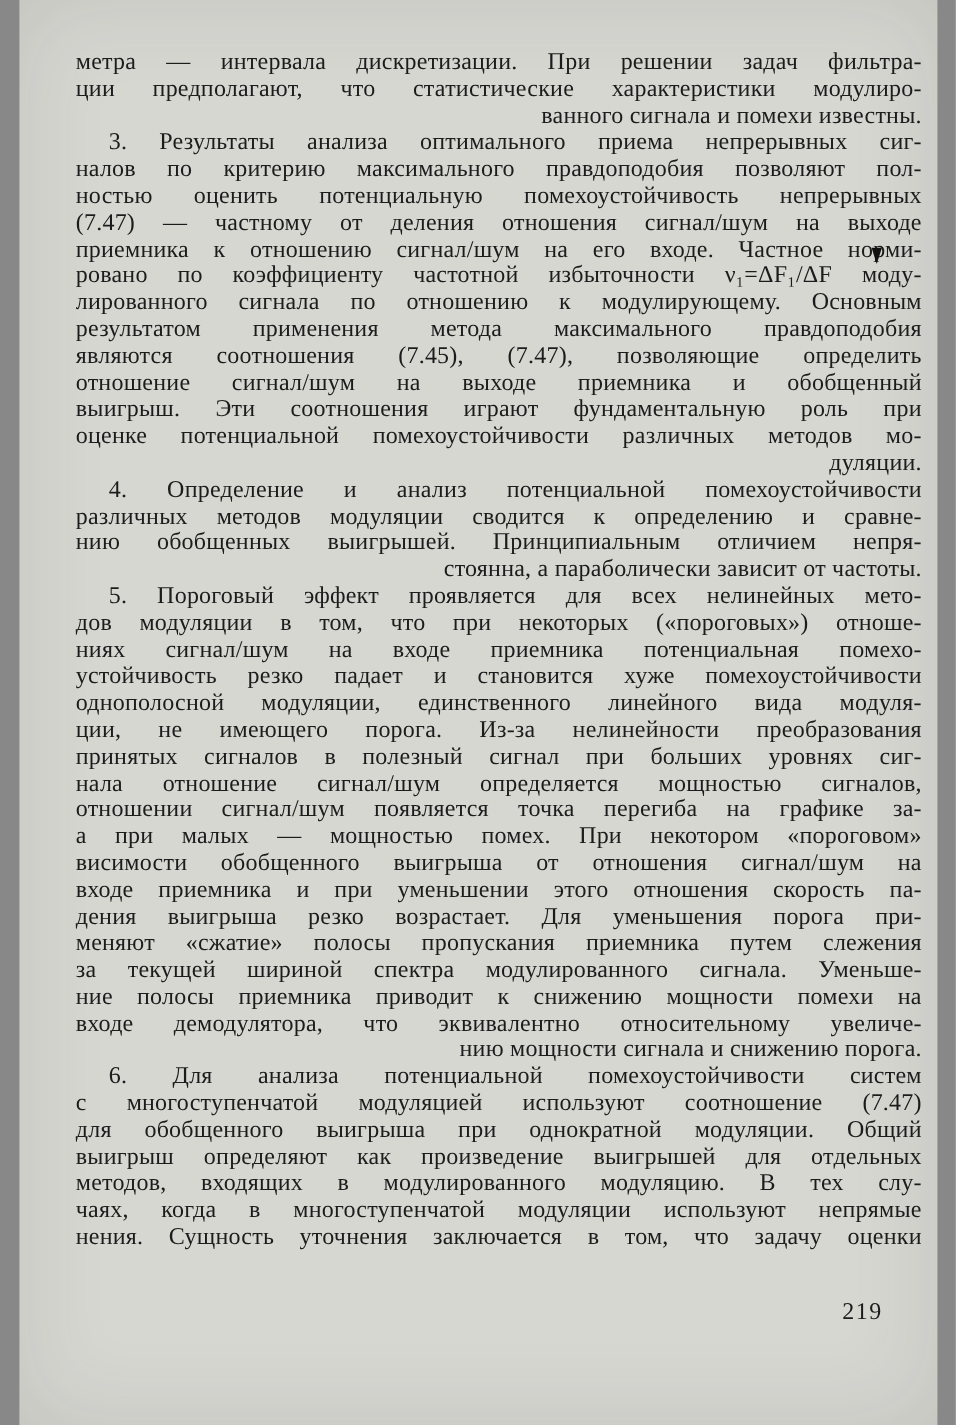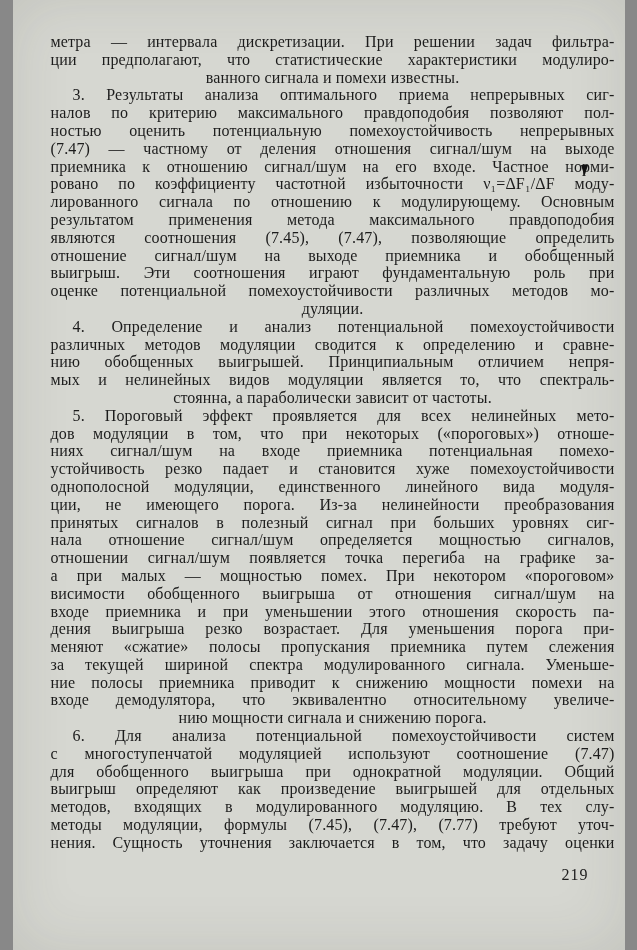--- a/index.html
+++ b/index.html
@@ -22,21 +22,21 @@
     position: absolute;
     left: 38px;
     top: 33px;
     width: 564px;
     font-size: 16px;
     line-height: 17.8px;
     letter-spacing: 0.15px;
   }
   .line {
     white-space: normal;
-    text-align: center;
+    text-align: right;
     height: 17.8px;
     overflow: visible;
   }
   .line.justify {
     text-align: justify;
     text-align-last: justify;
   }
   .line.indent {
     text-indent: 22px;
   }
@@ -72,21 +72,20 @@
       <div class="line justify">лированного сигнала по отношению к модулирующему. Основным</div>
       <div class="line justify">результатом применения метода максимального правдоподобия</div>
       <div class="line justify">являются соотношения (7.45), (7.47), позволяющие определить</div>
       <div class="line justify">отношение сигнал/шум на выходе приемника и обобщенный</div>
       <div class="line justify">выигрыш. Эти соотношения играют фундаментальную роль при</div>
       <div class="line justify">оценке потенциальной помехоустойчивости различных методов мо-</div>
       <div class="line">дуляции.</div>
       <div class="line indent justify">4. Определение и анализ потенциальной помехоустойчивости</div>
       <div class="line justify">различных методов модуляции сводится к определению и сравне-</div>
       <div class="line justify">нию обобщенных выигрышей. Принципиальным отличием непря-</div>
-      <div class="line justify">мых и нелинейных видов модуляции является то, что спектраль-</div>
       <div class="line">стоянна, а параболически зависит от частоты.</div>
       <div class="line indent justify">5. Пороговый эффект проявляется для всех нелинейных мето-</div>
       <div class="line justify">дов модуляции в том, что при некоторых («пороговых») отноше-</div>
       <div class="line justify">ниях сигнал/шум на входе приемника потенциальная помехо-</div>
       <div class="line justify">устойчивость резко падает и становится хуже помехоустойчивости</div>
       <div class="line justify">однополосной модуляции, единственного линейного вида модуля-</div>
       <div class="line justify">ции, не имеющего порога. Из-за нелинейности преобразования</div>
       <div class="line justify">принятых сигналов в полезный сигнал при больших уровнях сиг-</div>
       <div class="line justify">нала отношение сигнал/шум определяется мощностью сигналов,</div>
       <div class="line justify">отношении сигнал/шум появляется точка перегиба на графике за-</div>
@@ -97,21 +96,21 @@
       <div class="line justify">меняют «сжатие» полосы пропускания приемника путем слежения</div>
       <div class="line justify">за текущей шириной спектра модулированного сигнала. Уменьше-</div>
       <div class="line justify">ние полосы приемника приводит к снижению мощности помехи на</div>
       <div class="line justify">входе демодулятора, что эквивалентно относительному увеличе-</div>
       <div class="line">нию мощности сигнала и снижению  порога.</div>
       <div class="line indent justify">6. Для анализа  потенциальной  помехоустойчивости  систем</div>
       <div class="line justify">с многоступенчатой модуляцией используют соотношение (7.47)</div>
       <div class="line justify">для обобщенного выигрыша при однократной модуляции. Общий</div>
       <div class="line justify">выигрыш определяют как произведение выигрышей для отдельных</div>
       <div class="line justify">методов, входящих в модулированного модуляцию. В тех слу-</div>
-      <div class="line justify">методы модуляции, формулы (7.45), (7.47), (7.77) требуют уточ-</div>
+      <div class="line justify">чаях, когда в многоступенчатой модуляции используют непрямые</div>
       <div class="line justify">нения. Сущность уточнения заключается в том, что задачу оценки</div>
     </div>
 
   <svg class="cursor-artifact" viewBox="0 0 9 11" xmlns="http://www.w3.org/2000/svg">
     <polygon points="1,0 8,0 4.5,11" fill="#111"></polygon>
   </svg>
 
   <div class="page-number">219</div>
 </div>
 

